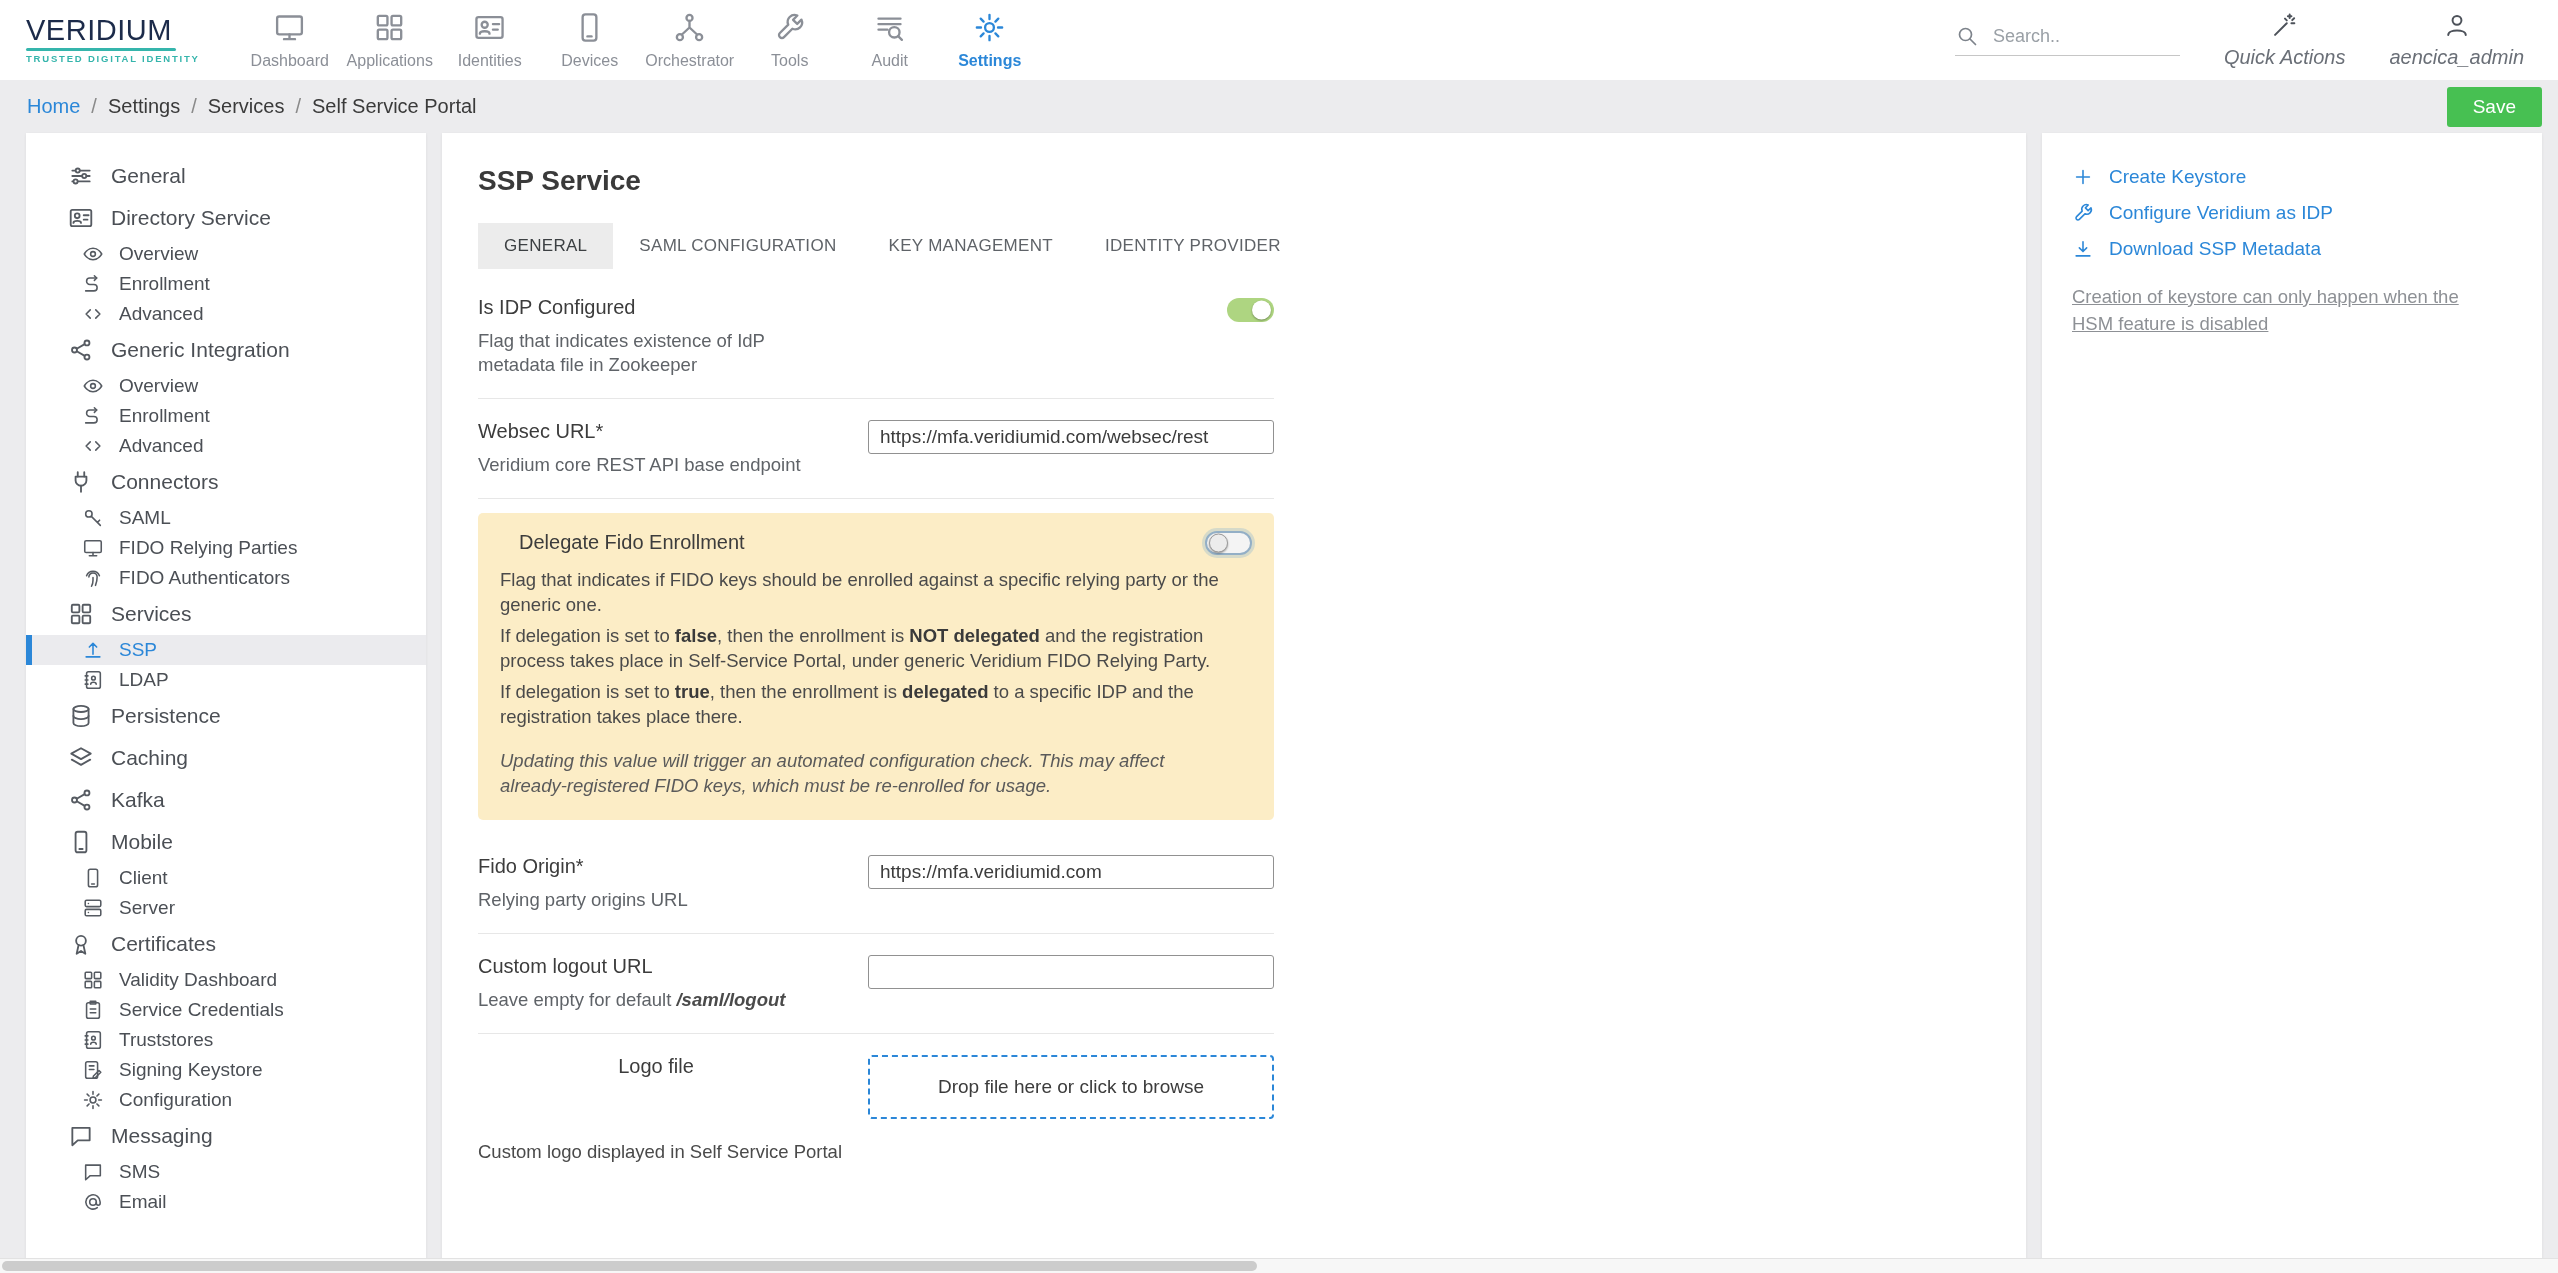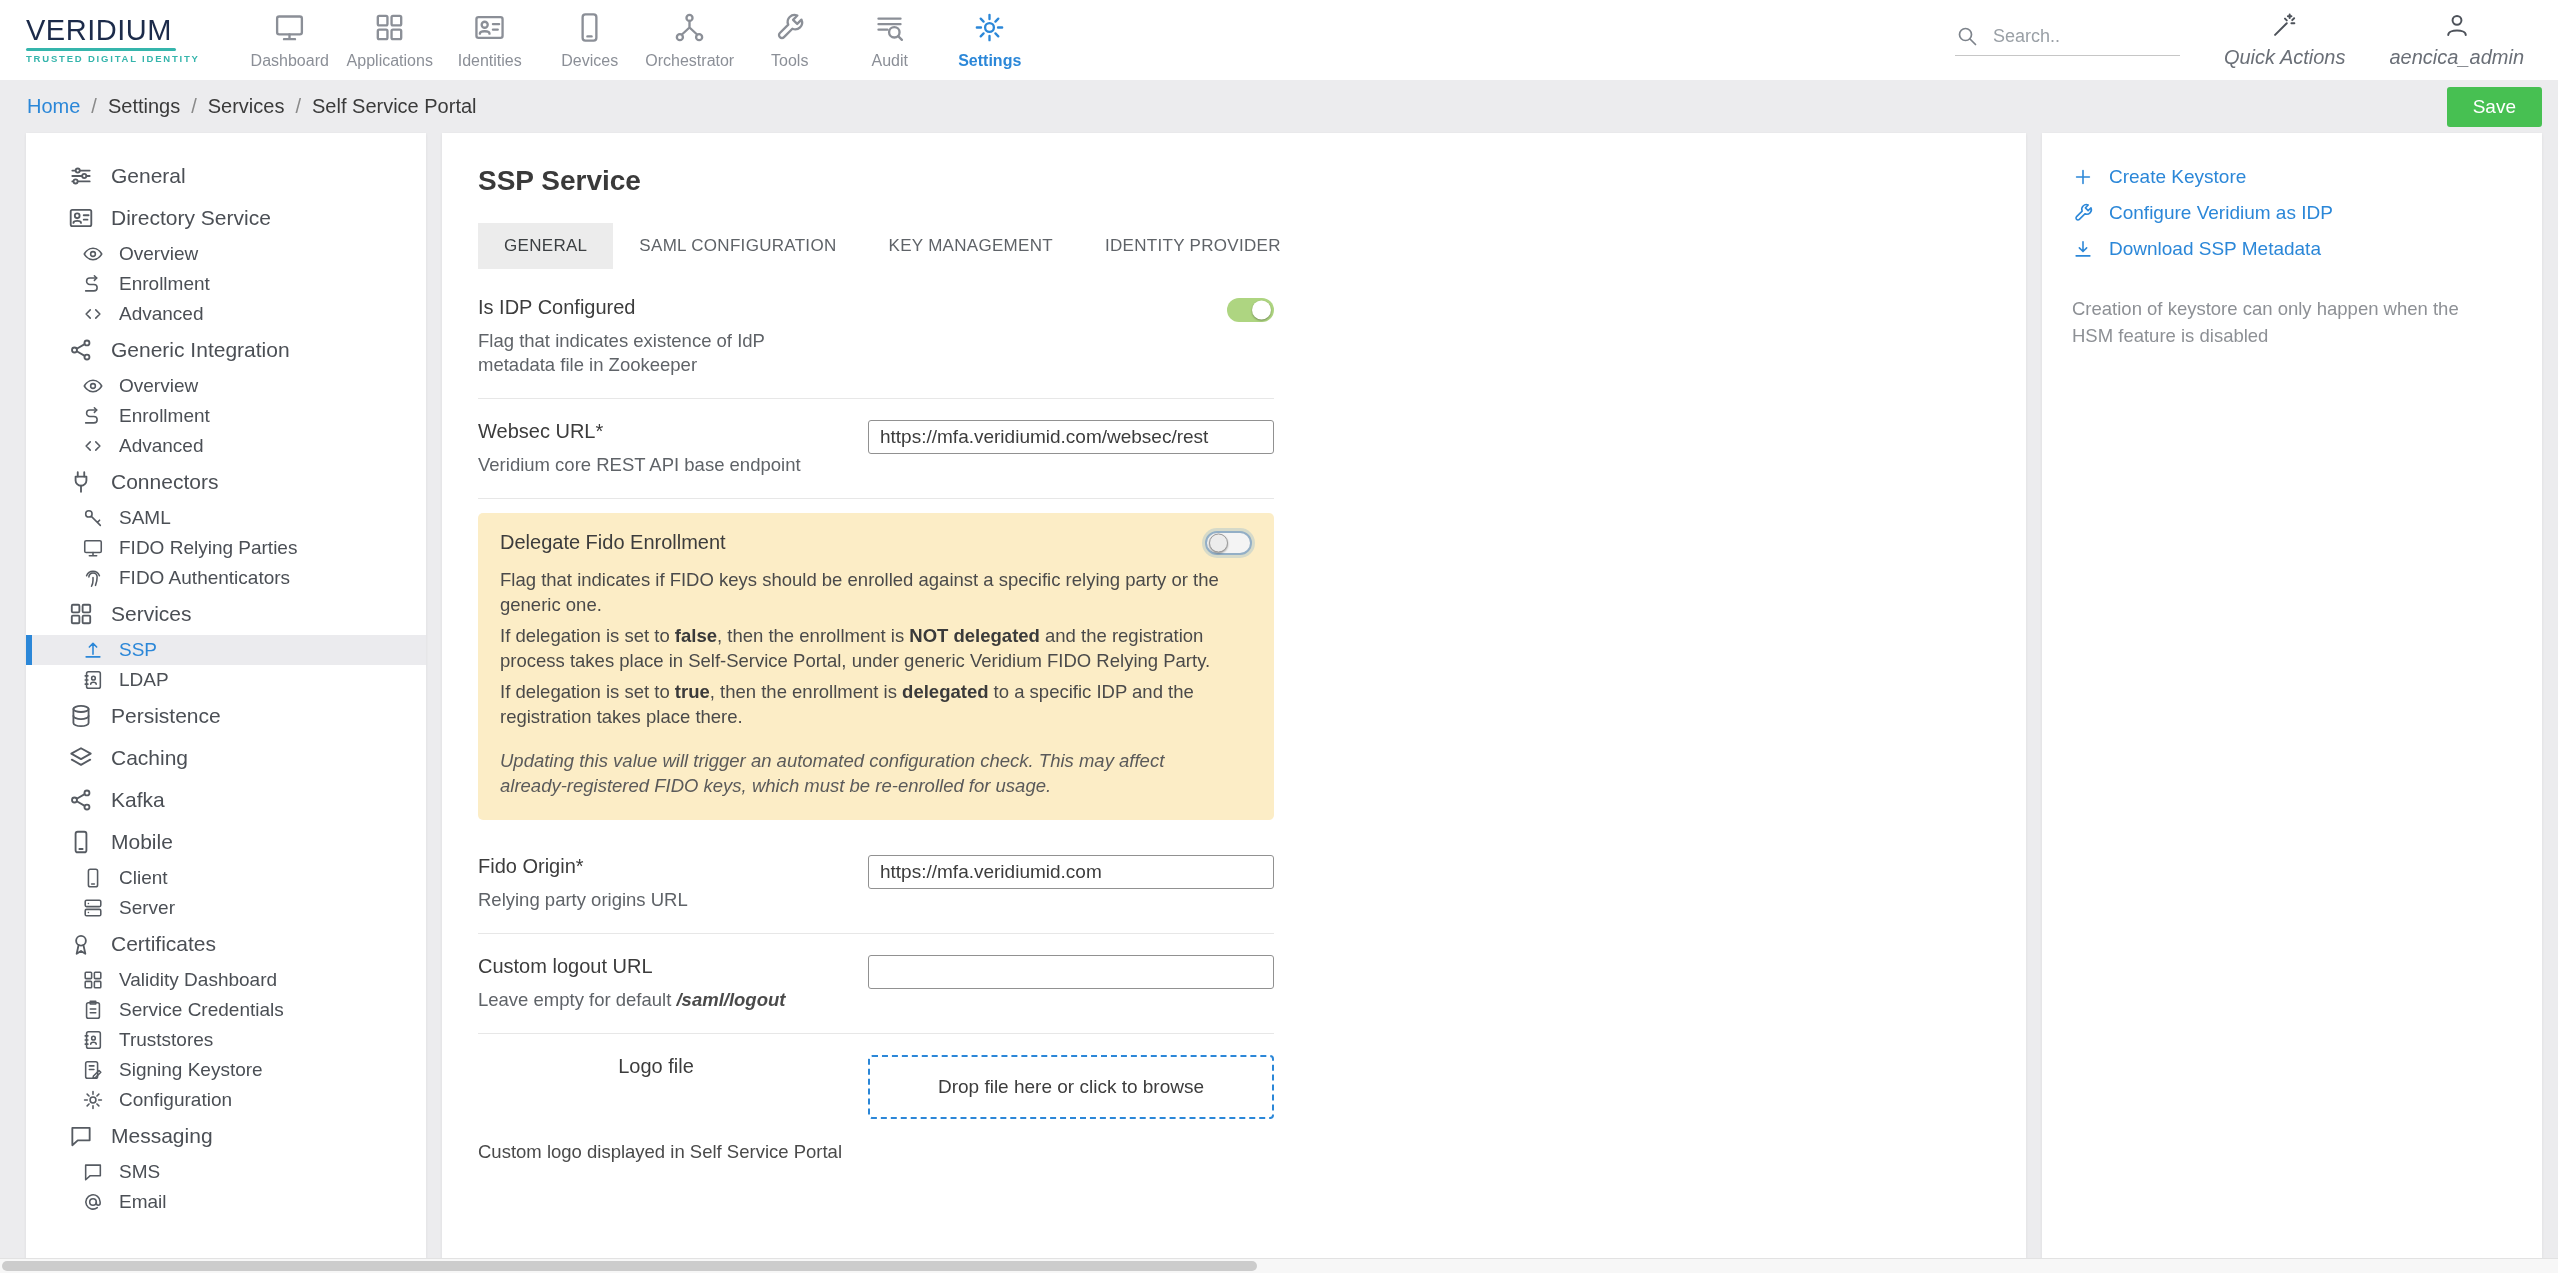--- a/index.html
+++ b/index.html
@@ -84,34 +84,34 @@
   
   .toggle{width:47px;height:24px;border-radius:13px;position:relative;cursor:pointer;flex:none;}
   .toggle::after{content:"";position:absolute;width:19px;height:19px;border-radius:50%;top:50%;transform:translateY(-50%);background:#fff;box-shadow:0 1px 2px rgba(0,0,0,.35);}
   .toggle.on{background:#aed581;}
   .toggle.on::after{right:3px;}
   .toggle.off{background:#f4f4f4;border:2px solid #93afc6;box-shadow:0 0 0 3px rgba(43,135,216,.18);}
   .toggle.off::after{left:2px;width:17px;height:17px;background:#ececec;border:1px solid #9a9a9a;}
 
   
   .delegate-panel{background:var(--highlight);border-radius:5px;padding:18px 22px 22px;margin:14px 0;}
-  .dp-head{display:flex;align-items:flex-start;justify-content:space-between;}
+  .dp-head{display:flex;align-items:flex-start;justify-content:space-between;margin-left:19px;}
   .dd-para{margin:7px 0 0;font-size:18.5px;color:#4a4a4a;line-height:24.5px;max-width:730px;}
   .dd-para:first-of-type{margin-top:13px;}
   .dd-para .b{font-weight:700;color:#3a3a3a;}
   .dd-para.italic-note{font-style:italic;margin-top:20px;color:#5a5a5a;}
 
   
   .dropzone{width:100%;height:64px;border:2px dashed var(--accent);border-radius:4px;display:flex;align-items:center;justify-content:center;font-size:19px;color:#3c3c3c;cursor:pointer;background:#fff;}
   .logo-help{font-size:18.5px;color:#4a4a4a;margin-top:18px;}
 
   
   .action{display:flex;align-items:center;gap:15px;color:var(--accent);font-size:19px;height:36px;cursor:pointer;}
   .action .icn{width:22px;height:22px;}
-  .rp-note{margin-top:28px;font-size:18.5px;color:#8d9095;line-height:27px;max-width:430px;}
+  .rp-note{margin-top:16px;font-size:18.5px;color:#8d9095;line-height:27px;max-width:430px;text-decoration:underline;}
 
   
   .hscroll{position:absolute;left:0;right:0;bottom:0;height:15px;background:#f7f7f7;border-top:1px solid #e2e2e2;}
   .hscroll .thumb{position:absolute;left:2px;top:2px;height:10px;width:1255px;background:#cccccc;border-radius:6px;cursor:pointer;}
 </style>
 </head>
 <body>
 
 <header class="topbar">
   <div class="logo">

